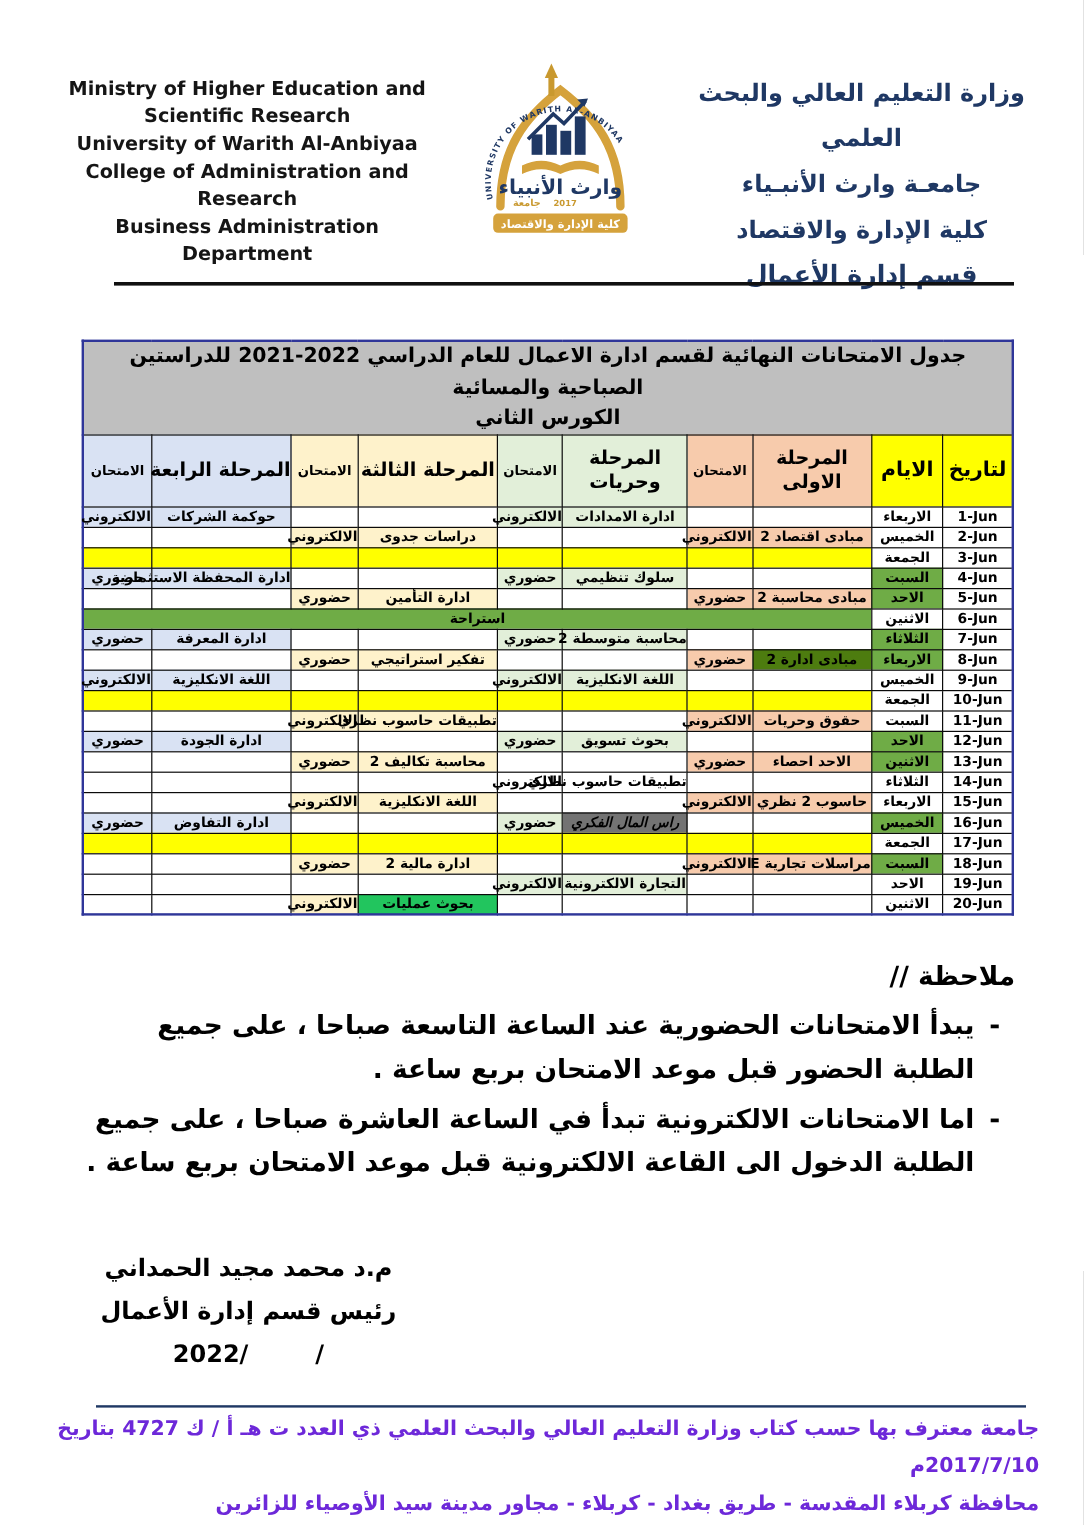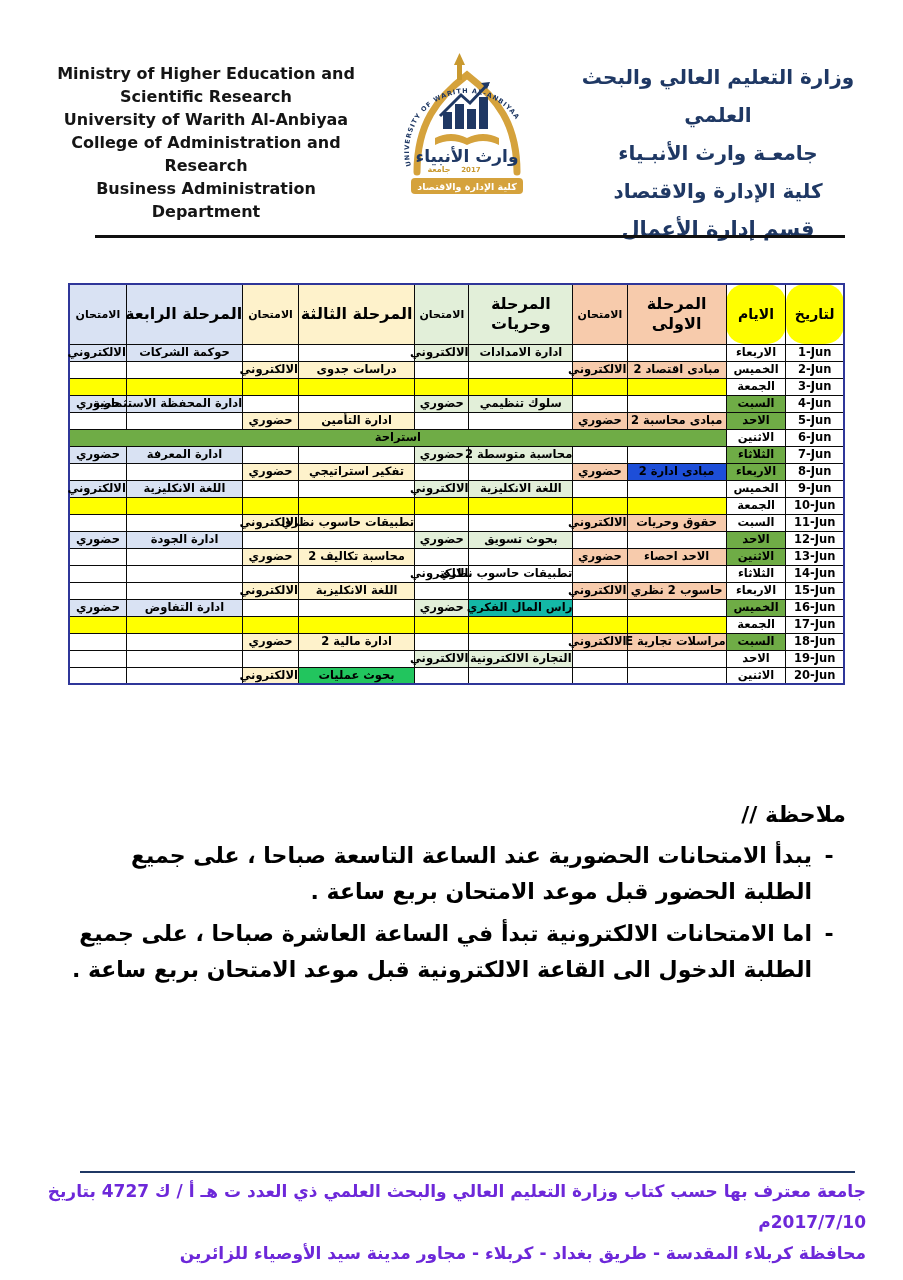--- a/index.html
+++ b/index.html
@@ -30,21 +30,21 @@
     border:2px solid #2F3699;
   }
   .exam-table th, .exam-table td {
     border:1px solid #0a0a0a; text-align:center; vertical-align:middle;
     font-weight:bold; color:#000; padding:0; overflow:visible; white-space:nowrap;
   }
   .title-row td {
     background:#BFBFBF; font-size:17px; height:57px; line-height:1.5; white-space:normal;
   }
   .hdr-row th { height:60px; white-space:normal; }
-  .hdr-yellow { background:#FFFF00; font-size:14px;border-radius:19px; }
+  .hdr-yellow { background:#FFFF00; font-size:17px; }
   .hdr-stage  { font-size:16px; line-height:1.25; }
   .hdr-exam   { font-size:11px; }
   .hdr-s4 { white-space:nowrap !important; }
   .exam-table tbody td { height:17px; font-size:11.5px; line-height:1; }
   .date-cell { direction:ltr; font-size:11px; }
   .day-cell  { font-size:12px; }
   .exam-cell { font-size:11px; }
   .break-cell{ font-size:12.5px; }
 
   
@@ -141,20 +141,26 @@
       <col style="width:12.8%">
         <col style="width:7.0%">
       <col style="width:13.4%">
         <col style="width:7.0%">
       <col style="width:15.0%">
         <col style="width:7.2%">
       <col style="width:15.0%">
         <col style="width:7.4%">
     </colgroup>
     <thead>
+      <tr class="title-row">
+        <td colspan="10">
+          <div>جدول الامتحانات النهائية لقسم ادارة الاعمال للعام الدراسي 2022-2021 للدراستين الصباحية والمسائية</div>
+          <div>الكورس الثاني</div>
+        </td>
+      </tr>
       <tr class="hdr-row">
         <th class="hdr-yellow">لتاريخ</th>
         <th class="hdr-yellow">الايام</th>
         <th class="hdr-stage" style="background:#F7CBAC">المرحلة الاولى</th>
         <th class="hdr-exam" style="background:#F7CBAC">الامتحان</th>
         <th class="hdr-stage" style="background:#E2EFD9">المرحلة وحريات</th>
         <th class="hdr-exam" style="background:#E2EFD9">الامتحان</th>
         <th class="hdr-stage" style="background:#FEF2CB">المرحلة الثالثة</th>
         <th class="hdr-exam" style="background:#FEF2CB">الامتحان</th>
         <th class="hdr-stage hdr-s4" style="background:#D9E2F3">المرحلة الرابعة</th>
@@ -235,21 +241,21 @@
           <td class="subject-cell" style="background: rgb(226, 239, 217);">محاسبة متوسطة 2</td>
           <td class="exam-cell" style="background: rgb(226, 239, 217);">حضوري</td>
           <td class="subject-cell"></td>
           <td class="exam-cell"></td>
           <td class="subject-cell" style="background: rgb(217, 226, 243);">ادارة المعرفة</td>
           <td class="exam-cell" style="background: rgb(217, 226, 243);">حضوري</td>
         </tr>
         <tr>
           <td class="date-cell">8-Jun</td>
           <td class="day-cell" style="background: rgb(111, 172, 70);">الاربعاء</td>
-          <td class="subject-cell" style="background: #1d4ed8; margin-top: 12px;">مبادى ادارة 2</td>
+          <td class="subject-cell" style="background: #4d7c0f; margin-top: 12px;">مبادى ادارة 2</td>
           <td class="exam-cell" style="background: rgb(247, 203, 172);">حضوري</td>
           <td class="subject-cell"></td>
           <td class="exam-cell"></td>
           <td class="subject-cell" style="background: rgb(254, 242, 203);">تفكير استراتيجي</td>
           <td class="exam-cell" style="background: rgb(254, 242, 203);">حضوري</td>
           <td class="subject-cell"></td>
           <td class="exam-cell"></td>
         </tr>
         <tr>
           <td class="date-cell">9-Jun</td>
@@ -333,21 +339,21 @@
           <td class="subject-cell" style="background: rgb(254, 242, 203);">اللغة الانكليزية</td>
           <td class="exam-cell" style="background: rgb(254, 242, 203);">الالكتروني</td>
           <td class="subject-cell"></td>
           <td class="exam-cell"></td>
         </tr>
         <tr>
           <td class="date-cell">16-Jun</td>
           <td class="day-cell" style="background: rgb(111, 172, 70);">الخميس</td>
           <td class="subject-cell"></td>
           <td class="exam-cell"></td>
-          <td class="subject-cell" style="background: #14b8a6;">راس المال الفكري</td>
+          <td class="subject-cell" style="background: #737373; font-style: italic;">راس المال الفكري</td>
           <td class="exam-cell" style="background: rgb(226, 239, 217);">حضوري</td>
           <td class="subject-cell"></td>
           <td class="exam-cell"></td>
           <td class="subject-cell" style="background: rgb(217, 226, 243);">ادارة التفاوض</td>
           <td class="exam-cell" style="background: rgb(217, 226, 243);">حضوري</td>
         </tr>
         <tr>
           <td class="date-cell">17-Jun</td>
           <td class="day-cell">الجمعة</td>
           <td style="background: rgb(255, 255, 0);"></td>
@@ -403,20 +409,25 @@
     <div class="note-item">
       <div class="note-marker">-</div>
       <div class="note-text">يبدأ الامتحانات الحضورية عند الساعة التاسعة صباحا ، على جميع الطلبة الحضور قبل موعد الامتحان بربع ساعة .</div>
     </div>
     <div class="note-item">
       <div class="note-marker">-</div>
       <div class="note-text">اما الامتحانات الالكترونية تبدأ في الساعة العاشرة صباحا ، على جميع الطلبة الدخول الى القاعة الالكترونية قبل موعد الامتحان بربع ساعة .</div>
     </div>
   </div>
 
+  <div class="signature">
+    <div>م.د محمد مجيد الحمداني</div>
+    <div>رئيس قسم إدارة الأعمال</div>
+    <div class="sig-date">2022/        /</div>
+  </div>
 
   <div class="footer-line"></div>
   <div class="footer">
     <div>جامعة معترف بها حسب كتاب وزارة التعليم العالي والبحث العلمي  ذي  العدد ت  هـ  أ / ك 4727  بتاريخ 2017/7/10م</div>
     <div>محافظة كربلاء المقدسة  - طريق بغداد - كربلاء  -  مجاور مدينة سيد الأوصياء للزائرين</div>
   </div>
 
 </div>
 
 </body></html>

